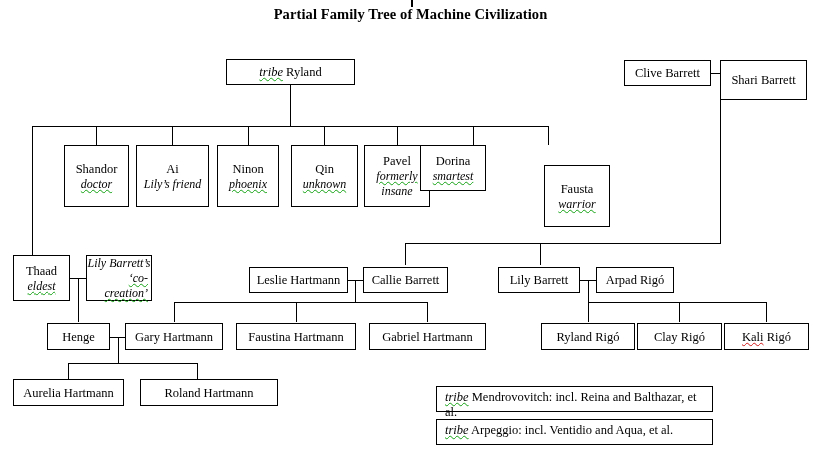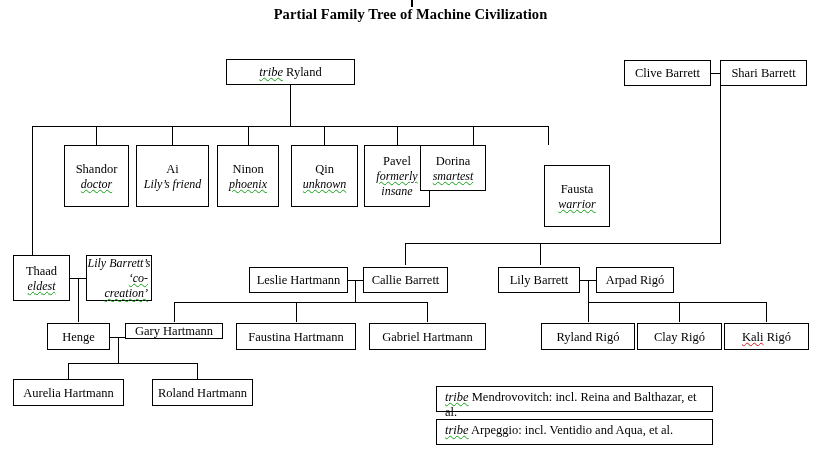--- a/index.html
+++ b/index.html
@@ -126,21 +126,21 @@
   <div class="ln v" style="left:68px;top:363px;height:16px;"></div>
   <div class="ln v" style="left:197px;top:363px;height:16px;"></div>
 
   <div class="box" style="left:226px;top:59px;width:129px;height:26px;">
     <span class="nm"><i class="wavy-green">tribe</i><span> Ryland</span></span>
   </div>
 
   <div class="box" style="left:624px;top:60px;width:87px;height:26px;">
     <span class="nm">Clive Barrett</span>
   </div>
-  <div class="box" style="left:720px;top:60px;width:87px;height:26px;">
+  <div class="box" style="left:720px;top:60px;width:87px;height:40px;">
     <span class="nm">Shari Barrett</span>
   </div>
 
   <div class="box" style="left:64px;top:145px;width:65px;height:62px;">
     <span class="nm">Shandor</span>
     <span class="sub wavy-green">doctor</span>
   </div>
   <div class="box" style="left:136px;top:145px;width:73px;height:62px;">
     <span class="nm">Ai</span>
     <span class="sub">Lily’s friend</span>
@@ -186,21 +186,21 @@
   <div class="box" style="left:498px;top:267px;width:82px;height:26px;">
     <span class="nm">Lily Barrett</span>
   </div>
   <div class="box" style="left:596px;top:267px;width:78px;height:26px;">
     <span class="nm">Arpad Rigó</span>
   </div>
 
   <div class="box" style="left:47px;top:323px;width:63px;height:27px;">
     <span class="nm">Henge</span>
   </div>
-  <div class="box" style="left:125px;top:323px;width:98px;height:16px;">
+  <div class="box" style="left:125px;top:323px;width:98px;height:27px;">
     <span class="nm">Gary Hartmann</span>
   </div>
   <div class="box" style="left:236px;top:323px;width:120px;height:27px;align-items:center;">
     <span class="nm">Faustina Hartmann</span>
   </div>
   <div class="box" style="left:369px;top:323px;width:117px;height:27px;">
     <span class="nm">Gabriel Hartmann</span>
   </div>
 
   <div class="box" style="left:541px;top:323px;width:94px;height:27px;">
@@ -209,21 +209,21 @@
   <div class="box" style="left:724px;top:323px;width:85px;height:27px;">
     <span class="nm"><span class="wavy-red">Kali</span><span> Rigó</span></span>
   </div>
   <div class="box" style="left:637px;top:323px;width:85px;height:27px;">
     <span class="nm">Clay Rigó</span>
   </div>
 
   <div class="box" style="left:13px;top:379px;width:111px;height:27px;">
     <span class="nm">Aurelia Hartmann</span>
   </div>
-  <div class="box" style="left:140px;top:379px;width:101px;height:27px;margin-left:12px;">
+  <div class="box" style="left:140px;top:379px;width:138px;height:27px;">
     <span class="nm">Roland Hartmann</span>
   </div>
 
   <div class="box note" style="left:436px;top:386px;width:277px;height:26px;">
     <span class="tribeword wavy-green">tribe</span><span> Mendrovovitch:  incl. Reina and Balthazar, et al.</span>
   </div>
   <div class="box note" style="left:436px;top:419px;width:277px;height:26px;">
     <span class="tribeword wavy-green">tribe</span><span> Arpeggio:  incl. Ventidio and Aqua, et al.</span>
   </div>
 

